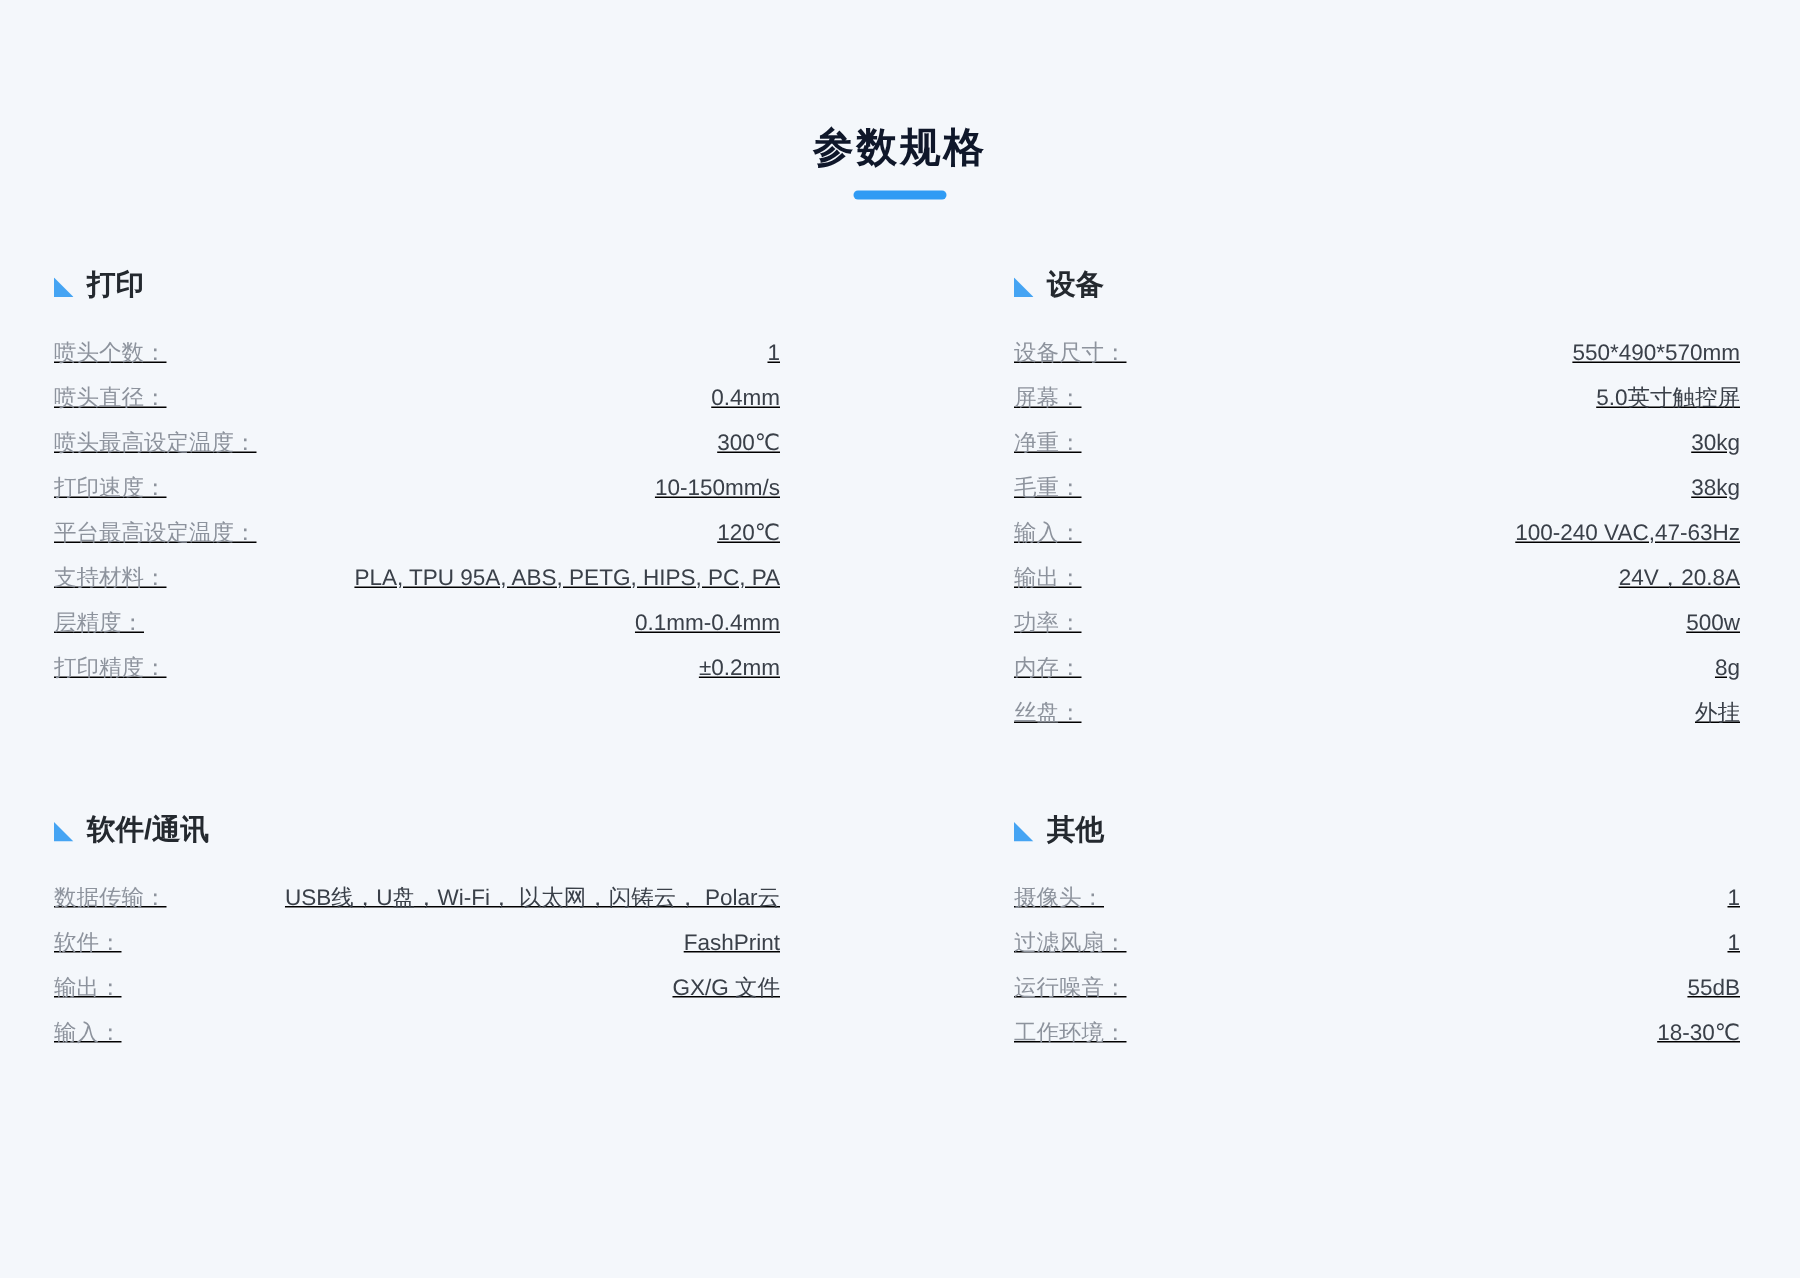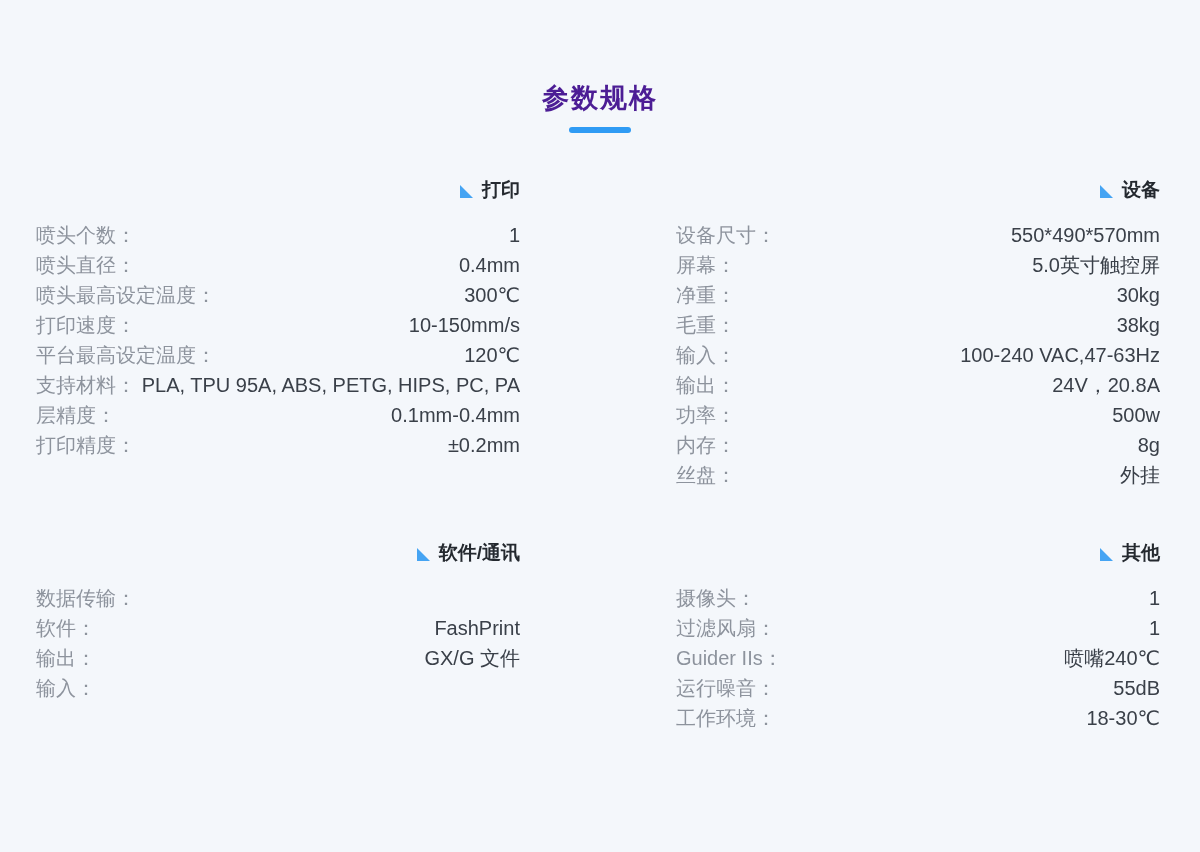--- a/index.html
+++ b/index.html
@@ -10,21 +10,21 @@
     font-family: "Liberation Sans", "DejaVu Sans", sans-serif;
     overflow: hidden;
   }
   .title-block {
     padding-top: 80px;
     text-align: center;
   }
   .page-title {
     font-size: 27px;
     font-weight: 700;
-    color: #4c1d95;
+    color: #0f172a;
     letter-spacing: 2px;
   }
   .title-underline {
     width: 62px;
     height: 6px;
     border-radius: 3px;
     background: #2f9bf4;
     margin: 11px auto 0 auto;
   }
   .spec-grid {
@@ -33,34 +33,34 @@
     grid-template-columns: 484px 484px;
     column-gap: 156px;
     row-gap: 50px;
     align-items: start;
   }
   .section-header {
     display: flex;
     align-items: center;
     gap: 9px;
     margin-bottom: 17px;
-    justify-content: flex-end;
   }
   .section-title {
     font-size: 19px;
     font-weight: 700;
     color: #24292f;
   }
   .tri-icon { display: inline-flex; margin-top: 2px; }
   .spec-row {
     display: flex;
     justify-content: space-between;
     align-items: center;
     height: 30px;
-    font-size: 20px;
+    font-size: 15px;
+    text-decoration: underline;
   }
   .spec-label {
     color: #8d939d;
     white-space: nowrap;
   }
   .spec-value {
     color: #3a4049;
     text-align: right;
     white-space: nowrap;
   }
@@ -174,20 +174,21 @@
       <span class="tri-icon">
         <svg width="13" height="13" viewBox="0 0 13 13">
             <polygon points="0,0 0,13 13,13" fill="#45a4f3"></polygon>
           </svg>
       </span>
       <span class="section-title">软件/通讯</span>
     </div>
     <div class="rows">
         <div class="spec-row">
           <span class="spec-label">数据传输：</span>
+          <span class="spec-value">USB线，U盘，Wi-Fi， 以太网，闪铸云， Polar云</span>
         </div>
         <div class="spec-row">
           <span class="spec-label">软件：</span>
           <span class="spec-value">FashPrint</span>
         </div>
         <div class="spec-row">
           <span class="spec-label">输出：</span>
           <span class="spec-value">GX/G 文件</span>
         </div>
         <div class="spec-row">
@@ -208,24 +209,20 @@
     <div class="rows">
         <div class="spec-row">
           <span class="spec-label">摄像头：</span>
           <span class="spec-value">1</span>
         </div>
         <div class="spec-row">
           <span class="spec-label">过滤风扇：</span>
           <span class="spec-value">1</span>
         </div>
         <div class="spec-row">
-          <span class="spec-label">Guider IIs：</span>
-          <span class="spec-value">喷嘴240℃</span>
-        </div>
-        <div class="spec-row">
           <span class="spec-label">运行噪音：</span>
           <span class="spec-value">55dB</span>
         </div>
         <div class="spec-row">
           <span class="spec-label">工作环境：</span>
           <span class="spec-value">18-30℃</span>
         </div>
       </div>
   </section>
 

